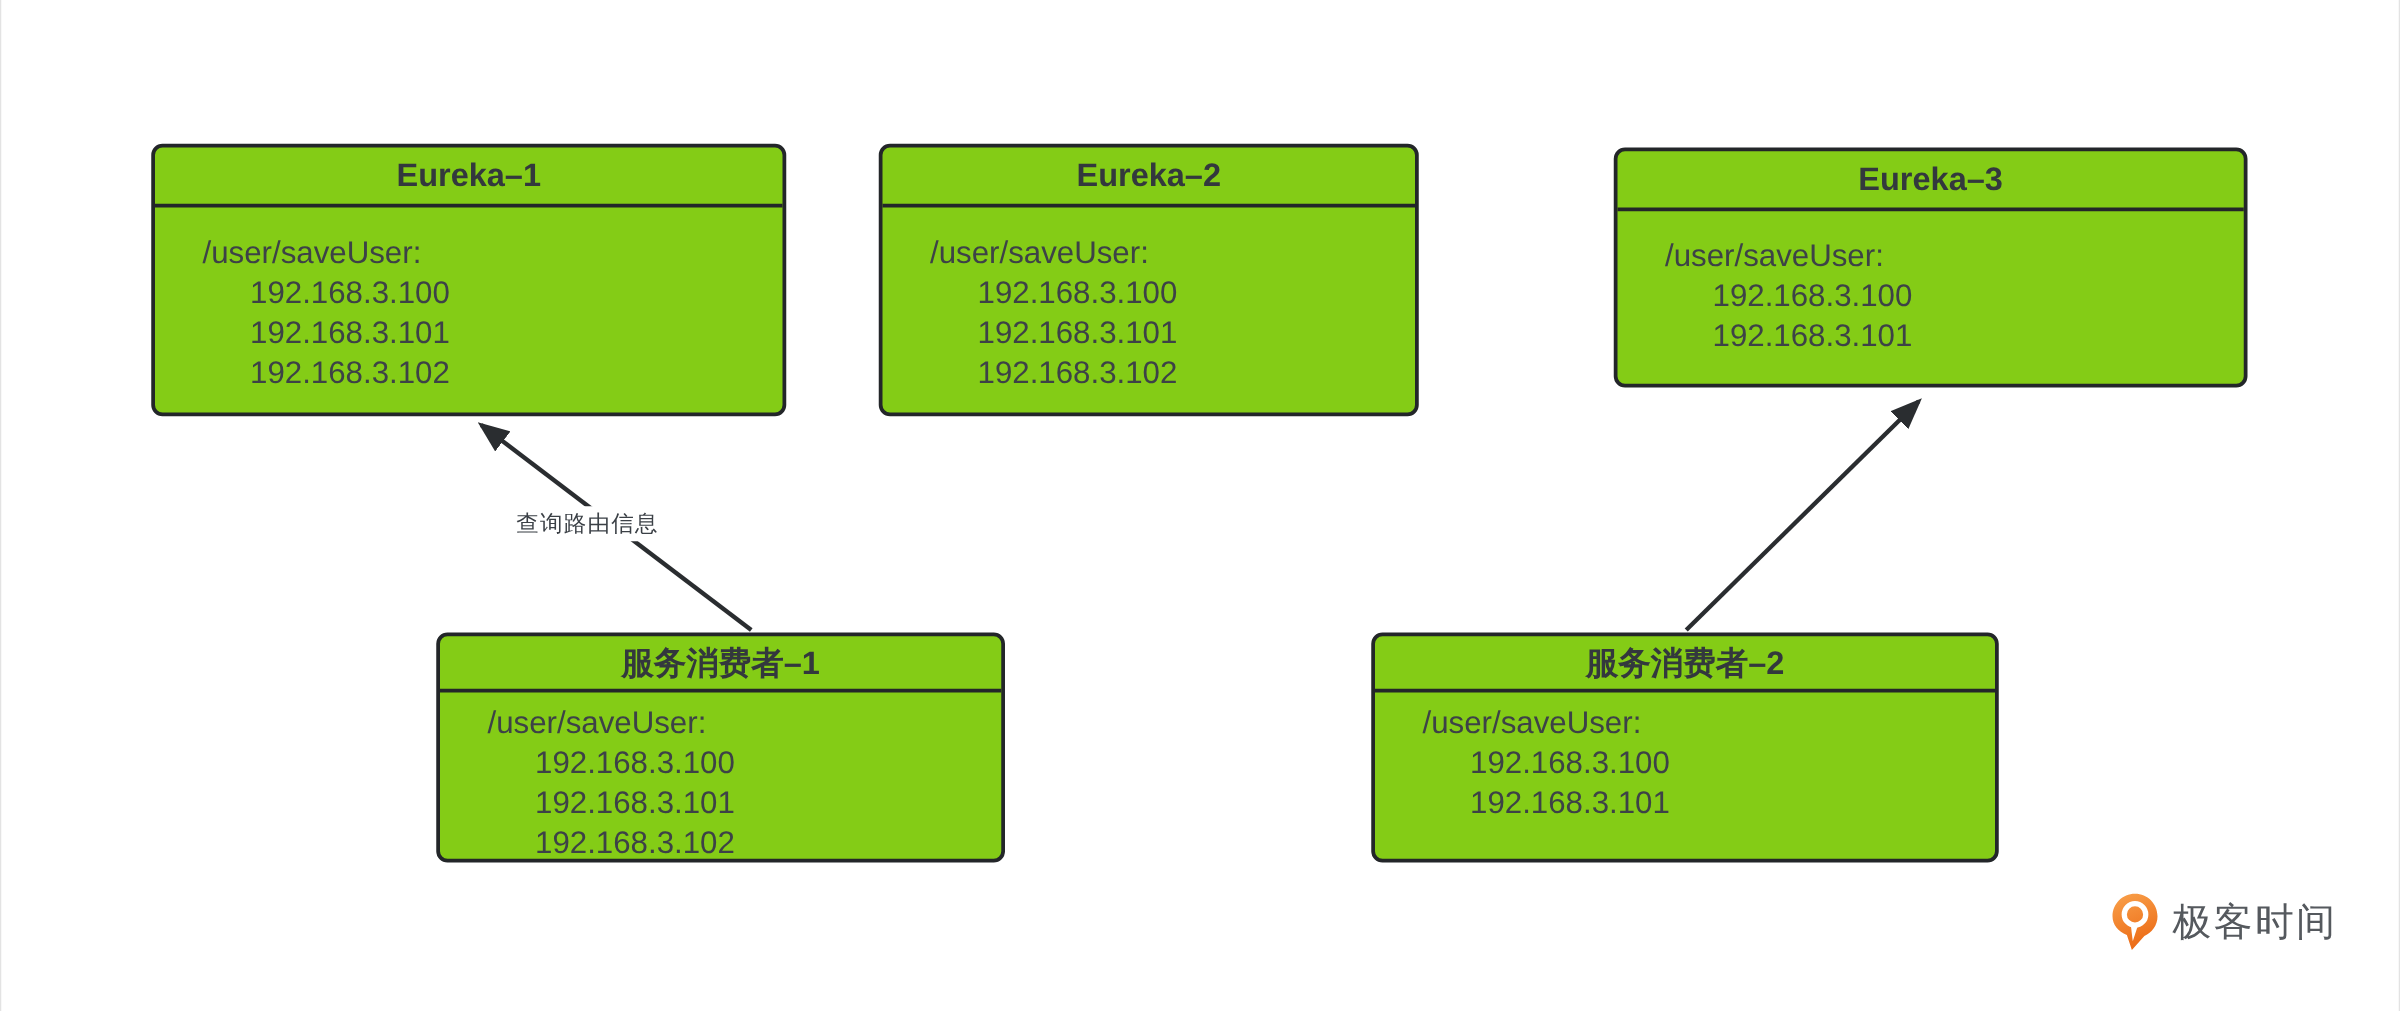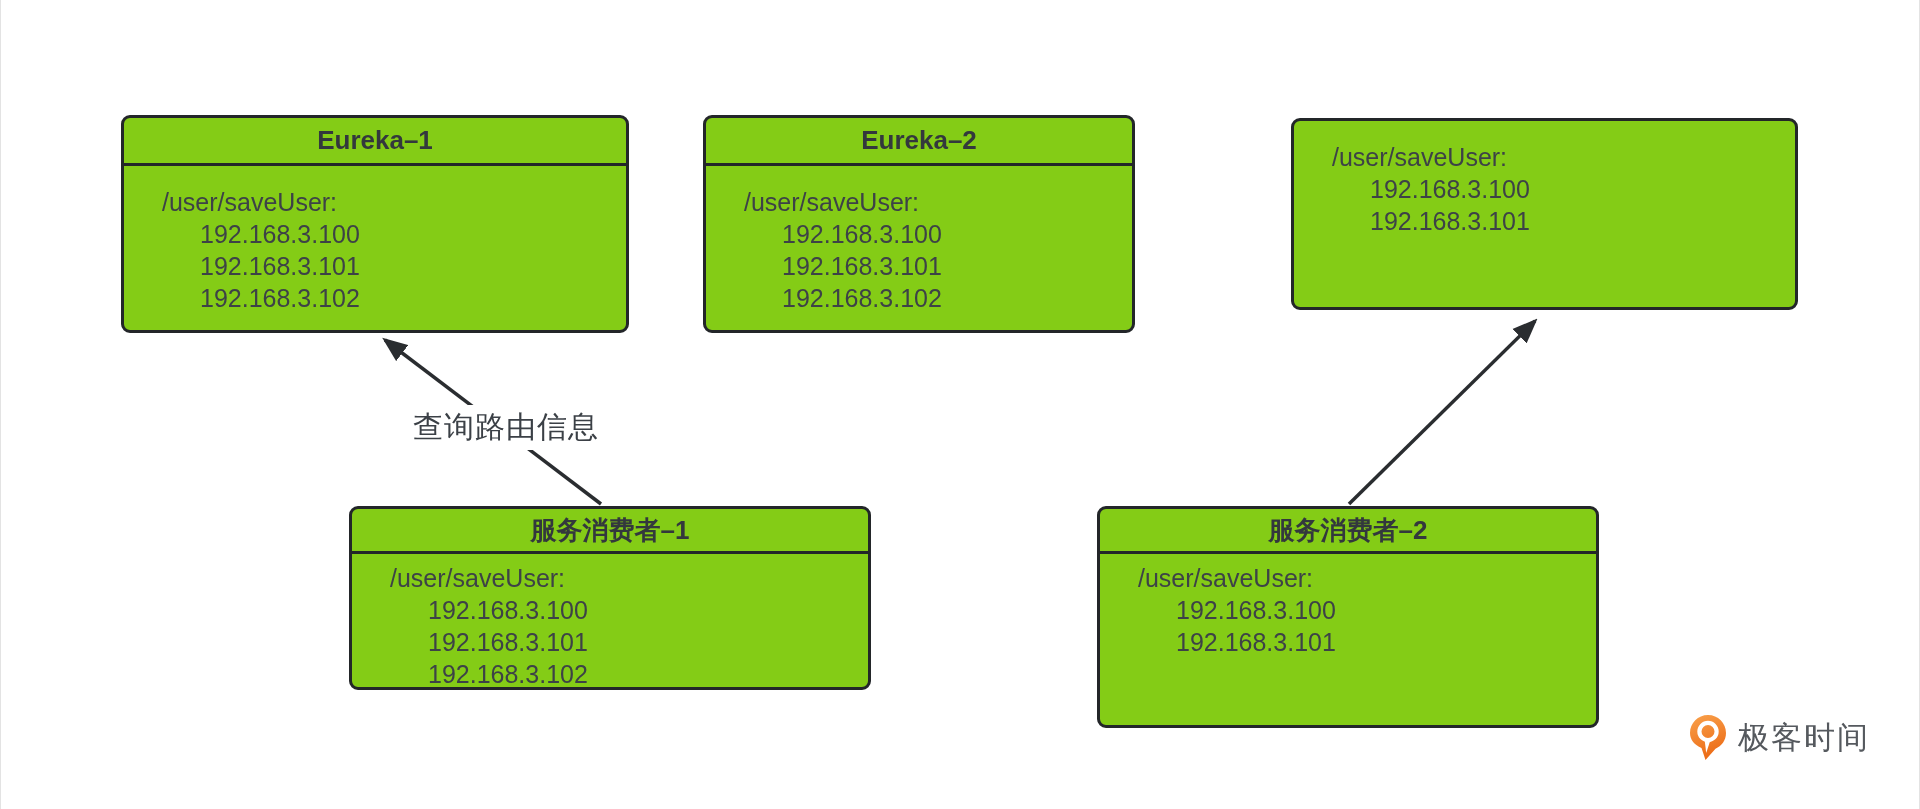--- a/index.html
+++ b/index.html
@@ -26,31 +26,31 @@
   .node.eureka .node-header{height:45px;}
   .node.consumer .node-header{height:42px;}
   .node-body{font-size:25px;line-height:32px;color:#3d4247;margin-left:24px;}
   .node.eureka .node-body{padding:20px 8px 0 14px;}
   .node.consumer .node-body{padding:8px 8px 0 14px;}
   .node-body .ip{padding-left:38px;}
 
   #eureka1{left:120px;top:115px;width:508px;height:218px;}
   #eureka2{left:702px;top:115px;width:432px;height:218px;}
   #eureka3{left:1290px;top:118px;width:507px;height:192px;}
-  #consumer1{left:348px;top:506px;width:522px;height:184px;}
-  #consumer2{left:1096px;top:506px;width:502px;height:222px;}
+  #consumer1{left:348px;top:506px;width:455px;height:184px;}
+  #consumer2{left:1096px;top:506px;width:502px;height:184px;}
 
   
   svg.arrows{position:absolute;left:0;top:0;pointer-events:none;}
 
   
   .edge-label{
     position:absolute;left:402px;top:405px;
     background:#ffffff;padding:2px 10px;
-    font-size:30px;color:#3b4046;letter-spacing:1px;
+    font-size:18px;color:#3b4046;letter-spacing:1px;
   }
 
   
   .logo{
     position:absolute;left:1688px;top:714px;
     display:flex;align-items:center;gap:11px;
   }
   .logo-text{
     font-size:31px;color:#55595e;letter-spacing:2px;font-weight:500;
   }
@@ -74,20 +74,21 @@
     <div class="node-header">Eureka–2</div>
     <div class="node-body">
       <div class="endpoint">/user/saveUser:</div>
       <div class="ip">192.168.3.100</div>
       <div class="ip">192.168.3.101</div>
       <div class="ip">192.168.3.102</div>
     </div>
   </div>
 
   <div class="node eureka" id="eureka3">
+    <div class="node-header">Eureka–3</div>
     <div class="node-body">
       <div class="endpoint">/user/saveUser:</div>
       <div class="ip">192.168.3.100</div>
       <div class="ip">192.168.3.101</div>
     </div>
   </div>
 
   <div class="node consumer" id="consumer1">
     <div class="node-header">服务消费者–1</div>
     <div class="node-body">

